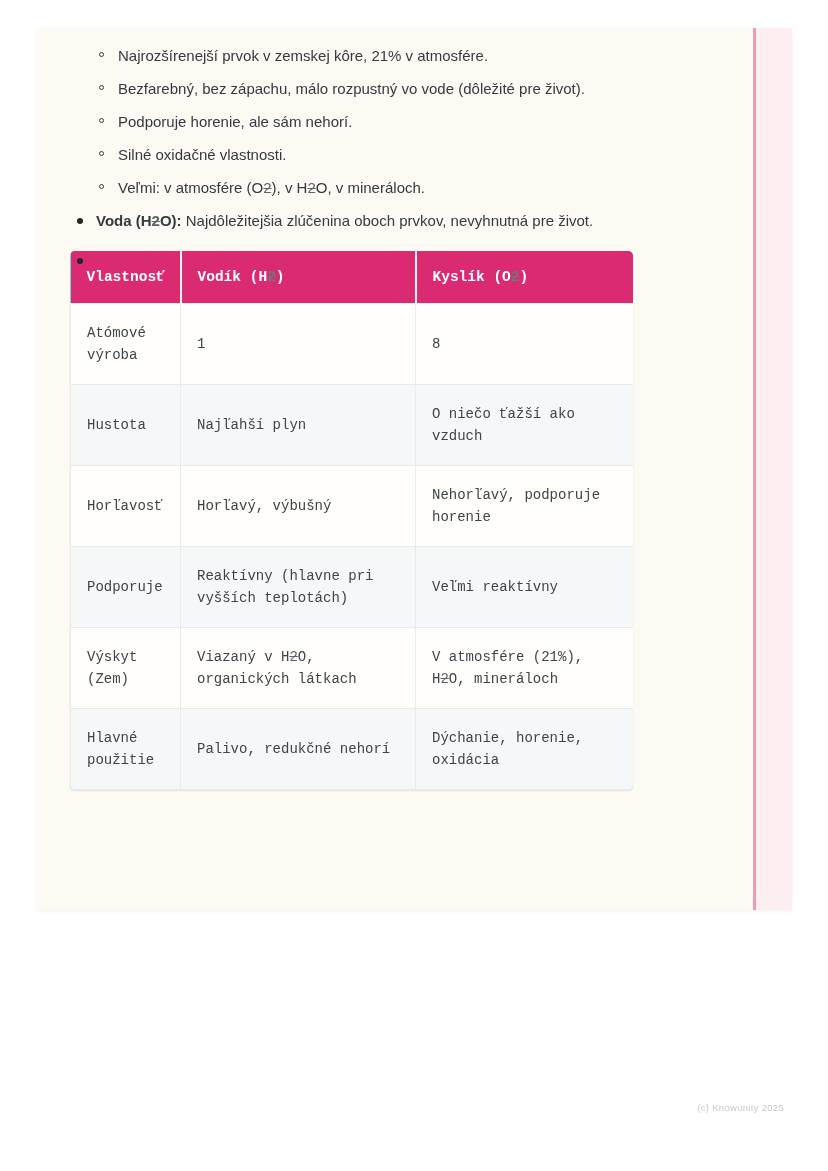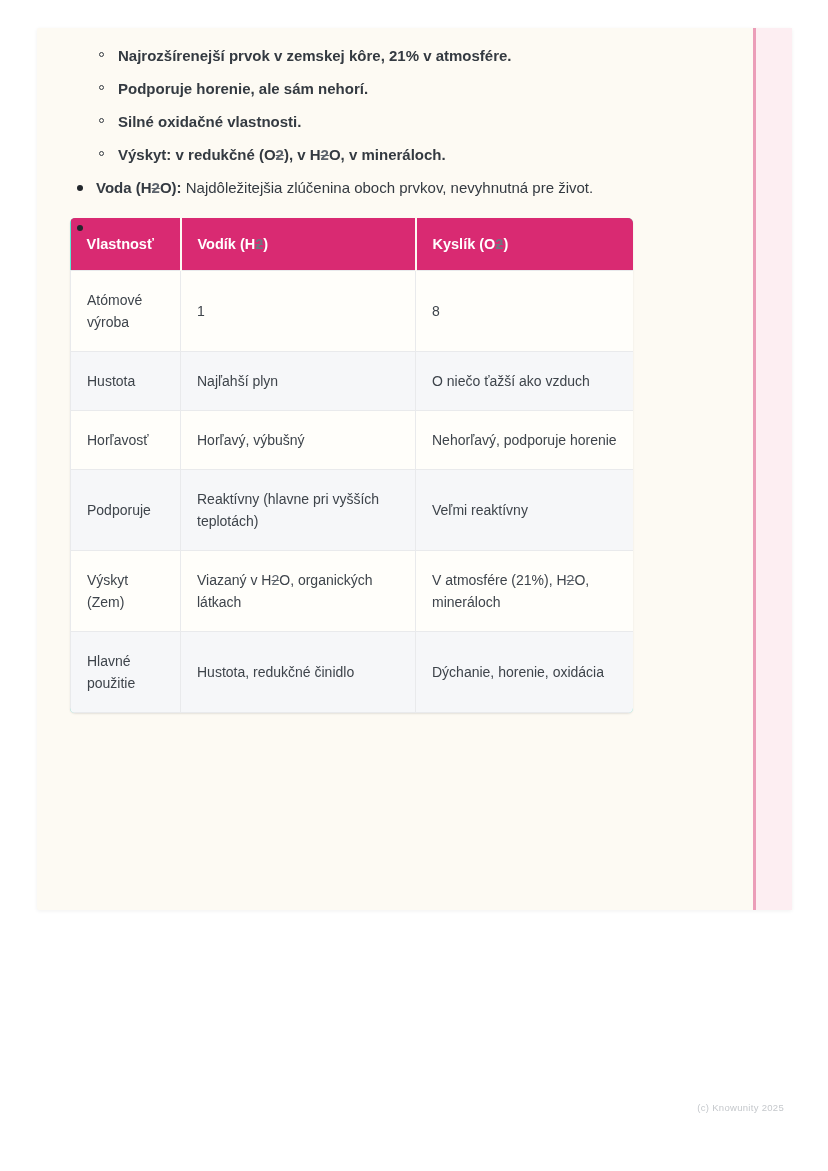--- a/index.html
+++ b/index.html
@@ -32,21 +32,20 @@
     width: 713px;
     padding-top: 18px;
   }
   ul.sub-list { list-style: none; margin: 0; padding: 0; }
   ul.sub-list > li {
     position: relative;
     padding-left: 81px; padding-right: 28px;
     font-size: 15px; line-height: 20px;
     color: #343a41;
     margin-bottom: 13px;
-    font-weight: bold;
   }
   .circle-marker {
     position: absolute; left: 62px; top: 6px;
     width: 5px; height: 5px;
     border: 1.5px solid #343a41;
     border-radius: 50%;
     background: transparent;
   }
   ul.main-list { list-style: none; margin: 6px 0 0 0; padding: 0; }
   ul.main-list > li {
@@ -66,20 +65,21 @@
   .seg-sub { color: #5d646d; text-decoration: line-through; }
   thead .seg-sub { color: #6e7680; }
 
   .table-wrap {
     margin: 8px 0 0 33px;
     width: 563px;
     border-radius: 5px;
     overflow: hidden;
     box-shadow: 0 1px 2px rgba(0,0,0,0.10);
     background: #5eead4;
+    font-family: Liberation Mono, monospace;
   }
   table.props-table {
     border-collapse: collapse;
     width: 563px;
     table-layout: fixed;
   }
   table.props-table col.c1 { width: 110px; }
   table.props-table col.c2 { width: 235px; }
   table.props-table col.c3 { width: 218px; }
   table.props-table thead th {
@@ -114,23 +114,24 @@
 </head>
 <body>
 
 <div class="page-card">
   <div class="accent-stripe"></div>
 
   <div class="content">
 
     <ul class="sub-list">
       <li><span class="circle-marker"></span><span><span>Najrozšírenejší prvok v zemskej kôre, 21% v atmosfére.</span></span></li>
+      <li><span class="circle-marker"></span><span><span>Bezfarebný, bez zápachu, málo rozpustný vo vode (dôležité pre život).</span></span></li>
       <li><span class="circle-marker"></span><span><span>Podporuje horenie, ale sám nehorí.</span></span></li>
       <li><span class="circle-marker"></span><span><span>Silné oxidačné vlastnosti.</span></span></li>
-      <li><span class="circle-marker"></span><span><span>Výskyt: v redukčné (O</span><span class="seg-sub">2</span><span>), v H</span><span class="seg-sub">2</span><span>O, v mineráloch.</span></span></li>
+      <li><span class="circle-marker"></span><span><span>Veľmi: v atmosfére (O</span><span class="seg-sub">2</span><span>), v H</span><span class="seg-sub">2</span><span>O, v mineráloch.</span></span></li>
     </ul>
 
     <ul class="main-list">
       <li><span class="disc-marker"></span><span><span class="seg-b">Voda (H</span><span class="seg-sub seg-b">2</span><span class="seg-b">O):</span><span> Najdôležitejšia zlúčenina oboch prvkov, nevyhnutná pre život.</span></span></li>
       <li><span class="disc-marker"></span></li>
     </ul>
 
     <div class="table-wrap">
       <table class="props-table">
         <colgroup>
@@ -166,21 +167,21 @@
             <td><span>Reaktívny (hlavne pri vyšších teplotách)</span></td>
             <td><span>Veľmi reaktívny</span></td>
           </tr>
           <tr>
             <td><span>Výskyt (Zem)</span></td>
             <td><span>Viazaný v H</span><span class="seg-sub">2</span><span>O, organických látkach</span></td>
             <td><span>V atmosfére (21%), H</span><span class="seg-sub">2</span><span>O, mineráloch</span></td>
           </tr>
           <tr>
             <td><span>Hlavné použitie</span></td>
-            <td><span>Hustota, redukčné činidlo</span></td>
+            <td><span>Palivo, redukčné nehorí</span></td>
             <td><span>Dýchanie, horenie, oxidácia</span></td>
           </tr>
         </tbody>
       </table>
     </div>
 
   </div>
 </div>
 
 <div class="copyright">(c) Knowunity 2025</div>

